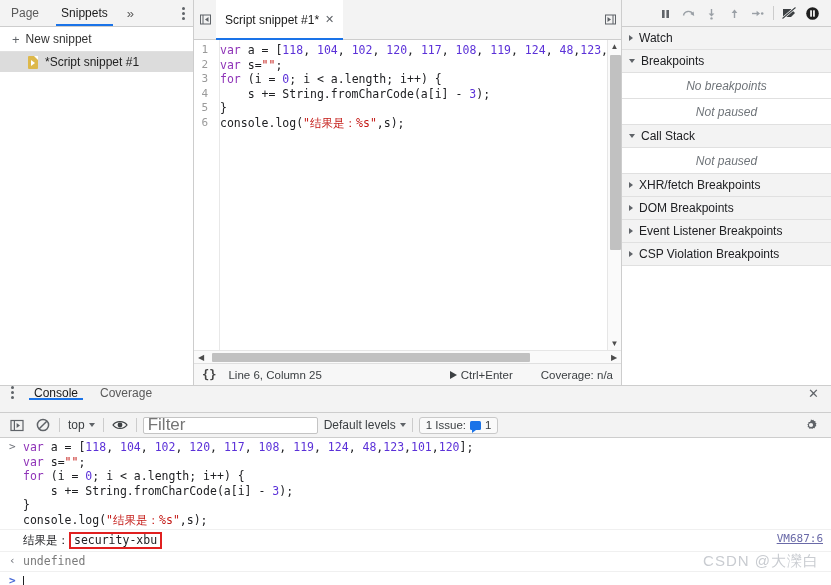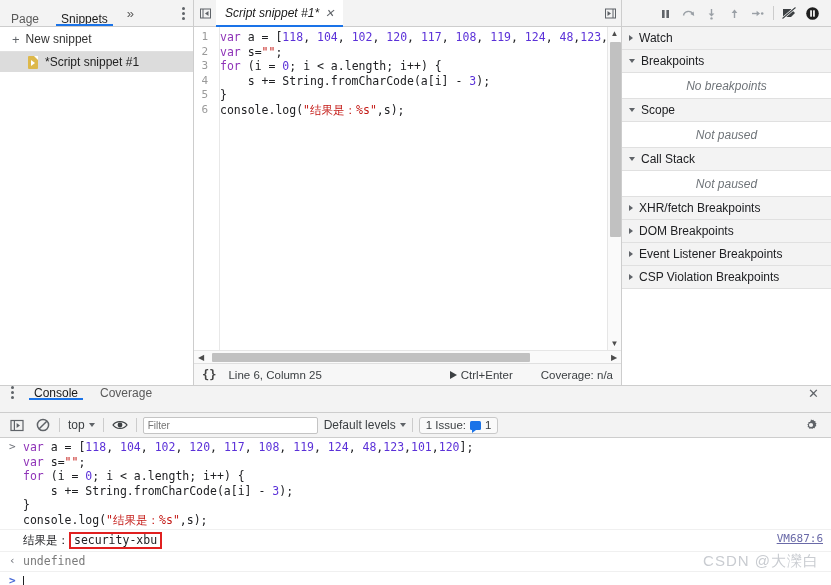--- a/index.html
+++ b/index.html
@@ -14,41 +14,41 @@
     -webkit-font-smoothing: antialiased;
   }
   .app { position: relative; width: 831px; height: 585px; background: #fff; }
 
   
   .top-area { position: absolute; left:0; top:0; width:831px; height:385px; display:flex; }
 
   
   .navigator { width: 194px; height: 385px; background:#fff; border-right:1px solid #cdcdcd; display:flex; flex-direction:column; }
   .nav-tabs { height: 27px; display:flex; align-items:stretch; border-bottom:1px solid #cdcdcd; background:#f3f3f3; position:relative; }
-  .nav-tab { display:flex; align-items:flex-end; padding:0 11px; font-size:12px; color:#5a5a5a; cursor:pointer; position:relative; }
+  .nav-tab { display:flex; align-items:center; padding:0 11px; font-size:12px; color:#5a5a5a; cursor:pointer; position:relative; }
   .nav-tab.active { color:#1a1a1a; }
   .nav-tab.active::after { content:""; position:absolute; left:6px; right:6px; bottom:0; height:2px; background:#1a73e8; }
   .nav-more { display:flex; align-items:center; padding:0 8px; color:#5a5a5a; font-size:13px; cursor:pointer; }
   .nav-kebab { position:absolute; right:8px; top:0; bottom:0; display:flex; align-items:center; cursor:pointer; }
   .kebab-dots { display:flex; flex-direction:column; gap:2px; align-items:center; }
   .kebab-dots i { display:block; width:3px; height:3px; border-radius:50%; background:#5f6368; }
 
   .new-snippet { height:25px; display:flex; align-items:center; gap:6px; padding-left:12px; border-bottom:1px solid #e0e0e0; font-size:12px; color:#333; cursor:pointer; background:#fff;}
   .plus-ico { font-size:13px; color:#5f6368; line-height:1; }
 
   .snip-list { flex:1; background:#fff; }
   .snip-row { height:20px; display:flex; align-items:center; gap:7px; padding-left:28px; background:#dcdcdc; font-size:12px; color:#222; cursor:pointer; }
   .file-ico { width:10px; height:13px; position:relative; flex:none; }
   .file-ico .sheet { position:absolute; inset:0; background:#ddb84b; border-radius:1px; }
   .file-ico .fold { position:absolute; right:0; top:0; width:0; height:0; border-left:4px solid transparent; border-top:4px solid #fff; }
   .file-ico .tri { position:absolute; left:3px; top:4px; width:0; height:0; border-left:4px solid #fff; border-top:3px solid transparent; border-bottom:3px solid transparent; }
 
   
   .editor-wrap { width:428px; height:385px; display:flex; flex-direction:column; border-right:1px solid #cdcdcd; background:#fff; }
-  .editor-tabbar { height:27px; display:flex; align-items:stretch; background:#f3f3f3; border-bottom:1px solid #cdcdcd; position:relative;font-style:italic; }
+  .editor-tabbar { height:40px; display:flex; align-items:stretch; background:#f3f3f3; border-bottom:1px solid #cdcdcd; position:relative; }
   .tabnav-btn { width:22px; display:flex; align-items:center; justify-content:center; color:#5f6368; cursor:pointer; flex:none; }
   .tabnav-btn svg { display:block; }
   .etab { display:flex; align-items:center; gap:6px; padding:0 9px; font-size:12px; color:#444; cursor:pointer; position:relative; white-space:nowrap; }
   .etab.active { background:#fff; color:#1a1a1a; }
   .etab.active::after { content:""; position:absolute; left:0; right:0; bottom:-1px; height:2px; background:#1a73e8; }
   .etab .x { font-size:11px; color:#5f6368; cursor:pointer; }
   .tabbar-right { margin-left:auto; display:flex; align-items:center; }
 
   .code-area { flex:1; position:relative; overflow:hidden; background:#fff; display:flex; }
   .code-scroll { flex:1; position:relative; overflow:hidden; }
@@ -101,21 +101,21 @@
   .dkebab { display:flex; align-items:center; padding:0 9px 0 11px; cursor:pointer;}
   .dtab { display:flex; align-items:center; padding:0 11px; font-size:12px; color:#5a5a5a; cursor:pointer; position:relative;}
   .dtab.active { color:#1a1a1a; }
   .dtab.active::after { content:""; position:absolute; left:6px; right:6px; bottom:0; height:2px; background:#1a73e8;}
   .drawer-close { margin-left:auto; display:flex; align-items:center; padding:0 12px; color:#5f6368; cursor:pointer; font-size:13px;}
 
   .console-toolbar { height:25px; display:flex; align-items:center; gap:6px; padding:0 7px; background:#f3f3f3; border-bottom:1px solid #cdcdcd;}
   .ct-btn { width:20px; height:20px; display:flex; align-items:center; justify-content:center; cursor:pointer; color:#5f6368;}
   .ct-sep { width:1px; height:14px; background:#ccc; }
   .ctx-sel { display:flex; align-items:center; gap:4px; font-size:12px; color:#3c4043; cursor:pointer; padding:0 2px;}
-  .filter-input { flex:none; width:175px; height:17px; border:1px solid #c4c4c4; border-radius:2px; background:#fff; font-size:10px; color:#202124; padding:0 4px; outline:none; font-family:"Liberation Sans",sans-serif;}
+  .filter-input { flex:none; width:175px; height:17px; border:1px solid #c4c4c4; border-radius:2px; background:#fff; font-size:17px; color:#202124; padding:0 4px; outline:none; font-family:"Liberation Sans",sans-serif;}
   .lvl-sel { display:flex; align-items:center; gap:4px; font-size:12px; color:#3c4043; cursor:pointer;}
   .issue-pill { display:flex; align-items:center; gap:4px; border:1px solid #c9c9c9; border-radius:3px; height:17px; padding:0 6px; background:#fafafa; font-size:11.5px; color:#3c4043; cursor:pointer;}
   .issue-ico { width:11px;height:9px;background:#1a73e8;border-radius:1.5px; position:relative; flex:none;}
   .issue-ico::after{content:"";position:absolute;left:2px;bottom:-3px;width:0;height:0;border-left:4px solid #1a73e8;border-bottom:3px solid transparent;}
   .ct-gear { margin-left:auto; display:flex; align-items:center; padding-right:6px; cursor:pointer; color:#5f6368;}
 
   .console-body { flex:1; overflow:hidden; position:relative; background:#fff; font-family:"DejaVu Sans Mono","Liberation Mono",monospace; font-size:11.5px; line-height:14.5px;}
   .c-entry { position:relative; }
   .c-input-entry { padding:2px 0 2px 0; border-bottom:1px solid #f0f0f0; }
   .c-arrow { position:absolute; left:9px; top:2px; color:#6e7179; font-size:11px; }
@@ -289,26 +289,20 @@
               <span>Watch</span>
             </div>
         </div>
         <div class="sect">
           <div class="sect-hdr">
               <i class="tri-d"></i>
               <span>Breakpoints</span>
             </div>
         </div>
         <div class="sect-empty">No breakpoints</div>
-        <div class="sect">
-          <div class="sect-hdr">
-              <i class="tri-d"></i>
-              <span>Scope</span>
-            </div>
-        </div>
         <div class="sect-empty">Not paused</div>
         <div class="sect">
           <div class="sect-hdr">
               <i class="tri-d"></i>
               <span>Call Stack</span>
             </div>
         </div>
         <div class="sect-empty">Not paused</div>
         <div class="sect">
           <div class="sect-hdr">

